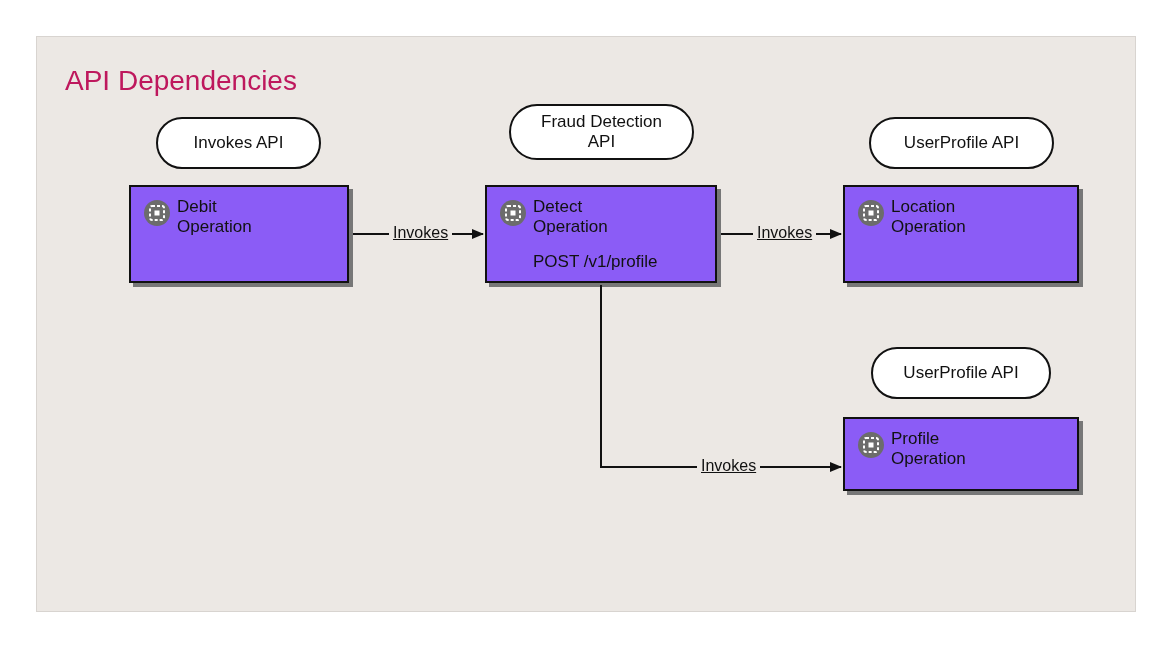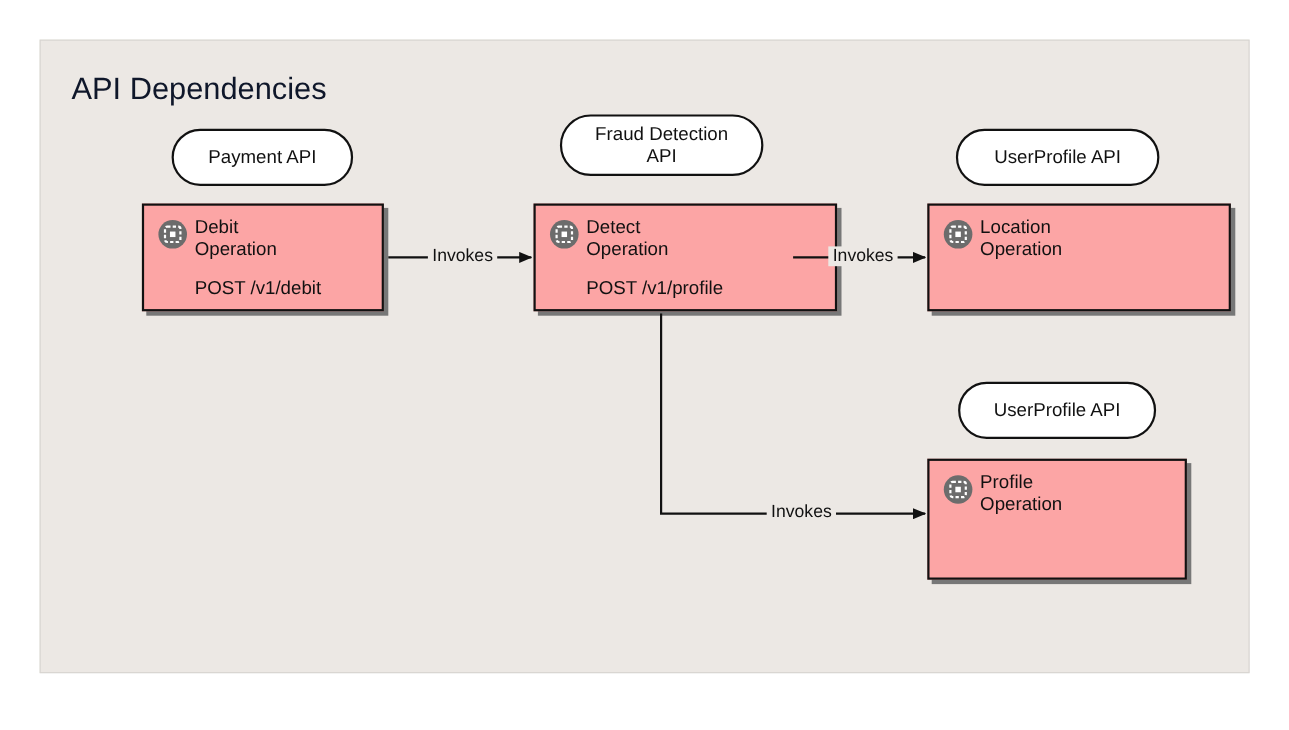--- a/index.html
+++ b/index.html
@@ -11,40 +11,40 @@
     width: 1100px;
     height: 576px;
     background: #ece8e4;
     border: 1px solid #d8d4d0;
   }
   .title {
     position: absolute;
     left: 28px;
     top: 28px;
     font-size: 28px;
-    color: #0f172a;
+    color: #be185d;
     font-weight: 400;
   }
   .pill {
     position: absolute;
     background: #fff;
     border: 2px solid #111;
     border-radius: 28px;
     display: flex;
     align-items: center;
     justify-content: center;
     text-align: center;
     font-size: 17px;
     line-height: 1.2;
     color: #111;
     padding: 6px 10px;
   }
   .opbox {
     position: absolute;
-    background: #fca5a5;
+    background: #8b5cf6;
     border: 2px solid #111;
     box-shadow: 4px 4px 0 0 #777;
     display: flex;
     flex-direction: row;
     padding: 10px 12px 12px 12px;
   }
   .opbox .iconwrap {
     flex: 0 0 auto;
     width: 34px;
     display: flex;
@@ -64,89 +64,89 @@
   .op-icon {
     width: 28px;
     height: 28px;
   }
   .arrow-label {
     position: absolute;
     background: #ece8e4;
     font-size: 16px;
     color: #111;
     padding: 0 4px;
+    text-decoration: underline;
   }
   svg.connectors {
     position: absolute;
     left: 0; top: 0;
     width: 1100px; height: 576px;
     pointer-events: none;
   }
 </style>
 </head>
 <body>
 
 <div class="canvas">
 
   <div class="title">API Dependencies</div>
 
   <div class="pill" style="left:119px; top:80px; width:165px; height:52px;">
-    <span>Payment API</span>
+    <span>Invokes API</span>
   </div>
   <div class="opbox" style="left:92px; top:148px; width:220px; height:98px;">
     <div class="iconwrap">
       <svg class="op-icon" viewBox="0 0 28 28">
         <circle cx="14" cy="14" r="13" fill="#6c6c6c"></circle>
         <rect x="7" y="7" width="14" height="14" rx="2" fill="none" stroke="#fff" stroke-width="2" stroke-dasharray="3 2"></rect>
         <rect x="11.5" y="11.5" width="5" height="5" fill="#fff"></rect>
       </svg>
     </div>
     <div class="textwrap">
       <div class="opname">Debit<br>Operation</div>
-      <div class="oppath">POST /v1/debit</div>
     </div>
   </div>
 
   <div class="pill" style="left:472px; top:67px; width:185px; height:56px;">
     <span>Fraud Detection<br>API</span>
   </div>
-  <div class="opbox" style="left:448px; top:148px; width:276px; height:98px;">
+  <div class="opbox" style="left:448px; top:148px; width:232px; height:98px;">
     <div class="iconwrap">
       <svg class="op-icon" viewBox="0 0 28 28">
         <circle cx="14" cy="14" r="13" fill="#6c6c6c"></circle>
         <rect x="7" y="7" width="14" height="14" rx="2" fill="none" stroke="#fff" stroke-width="2" stroke-dasharray="3 2"></rect>
         <rect x="11.5" y="11.5" width="5" height="5" fill="#fff"></rect>
       </svg>
     </div>
     <div class="textwrap">
       <div class="opname">Detect<br>Operation</div>
       <div class="oppath">POST /v1/profile</div>
     </div>
   </div>
 
   <div class="pill" style="left:832px; top:80px; width:185px; height:52px;">
     <span>UserProfile API</span>
   </div>
-  <div class="opbox" style="left:806px; top:148px; width:276px; height:98px;">
+  <div class="opbox" style="left:806px; top:148px; width:236px; height:98px;">
     <div class="iconwrap">
       <svg class="op-icon" viewBox="0 0 28 28">
         <circle cx="14" cy="14" r="13" fill="#6c6c6c"></circle>
         <rect x="7" y="7" width="14" height="14" rx="2" fill="none" stroke="#fff" stroke-width="2" stroke-dasharray="3 2"></rect>
         <rect x="11.5" y="11.5" width="5" height="5" fill="#fff"></rect>
       </svg>
     </div>
     <div class="textwrap">
       <div class="opname">Location<br>Operation</div>
     </div>
   </div>
 
   <div class="pill" style="left:834px; top:310px; width:180px; height:52px;text-align:right;">
     <span>UserProfile API</span>
   </div>
-  <div class="opbox" style="left:806px; top:380px; width:236px; height:110px;">
+  <div class="opbox" style="left:806px; top:380px; width:236px; height:74px;">
     <div class="iconwrap">
       <svg class="op-icon" viewBox="0 0 28 28">
         <circle cx="14" cy="14" r="13" fill="#6c6c6c"></circle>
         <rect x="7" y="7" width="14" height="14" rx="2" fill="none" stroke="#fff" stroke-width="2" stroke-dasharray="3 2"></rect>
         <rect x="11.5" y="11.5" width="5" height="5" fill="#fff"></rect>
       </svg>
     </div>
     <div class="textwrap">
       <div class="opname">Profile<br>Operation</div>
     </div>

